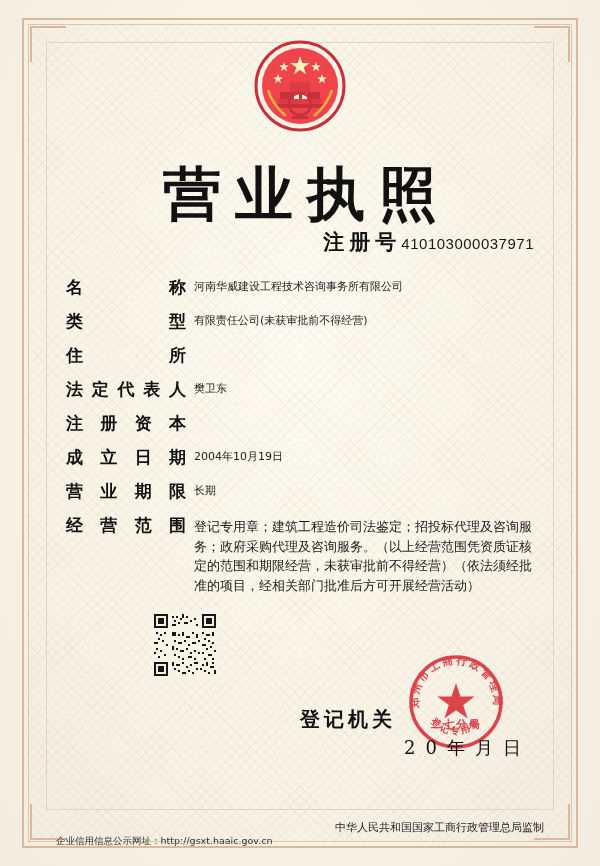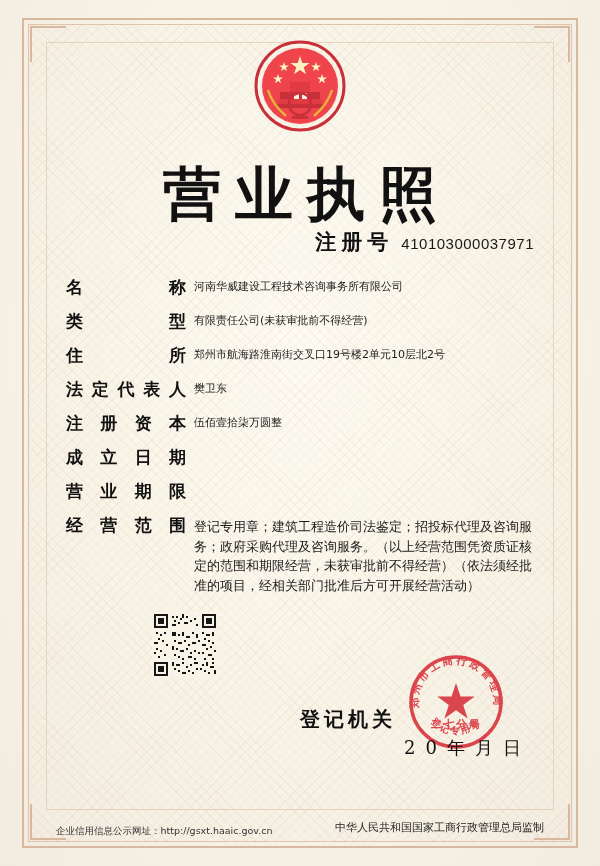--- a/index.html
+++ b/index.html
@@ -86,21 +86,20 @@
     text-indent: 14px;
   }
 
   
   .regno-row {
     position: absolute;
     top: 228px;
     right: 66px;
     display: flex;
     align-items: baseline;
-    gap: 8px;
   }
   .regno-label {
     font-family: "DejaVu Serif", "Liberation Serif", serif;
     font-size: 21px;
     font-weight: bold;
     letter-spacing: 5px;
     color: #111;
   }
   .regno-value {
     font-family: "Liberation Sans", sans-serif;
@@ -180,21 +179,21 @@
     font-family: "DejaVu Serif", "Liberation Serif", serif;
     font-size: 18px;
     color: #111;
     letter-spacing: 10px;
   }
 
   
   .footer-left {
     position: absolute;
     left: 56px;
-    bottom: 28px;
+    bottom: 18px;
     font-size: 9.5px;
     color: #333;
     font-family: "DejaVu Sans", "Liberation Sans", sans-serif;
   }
   .footer-right {
     position: absolute;
     right: 56px;
     bottom: 31px;
     font-size: 11px;
     color: #222;
@@ -272,60 +271,60 @@
         <span>型</span>
       </div>
       <div class="value">有限责任公司(未获审批前不得经营)</div>
     </div>
 
     <div class="row">
       <div class="label">
         <span>住</span>
         <span>所</span>
       </div>
-      <div class="value">郑州市航海路淮南街交叉口19号楼2单元10层北2号</div>
     </div>
 
     <div class="row">
       <div class="label">
         <span>法</span>
         <span>定</span>
         <span>代</span>
         <span>表</span>
         <span>人</span>
       </div>
       <div class="value">樊卫东</div>
     </div>
 
     <div class="row">
       <div class="label">
         <span>注</span>
         <span>册</span>
         <span>资</span>
         <span>本</span>
       </div>
-      <div class="value">伍佰壹拾柒万圆整</div>
     </div>
 
     <div class="row">
       <div class="label">
         <span>成</span>
         <span>立</span>
         <span>日</span>
         <span>期</span>
       </div>
+      <div class="value">2004年10月19日</div>
     </div>
 
     <div class="row">
       <div class="label">
         <span>营</span>
         <span>业</span>
         <span>期</span>
         <span>限</span>
       </div>
+      <div class="value">长期</div>
     </div>
 
     <div class="row scope">
       <div class="label">
         <span>经</span>
         <span>营</span>
         <span>范</span>
         <span>围</span>
       </div>
       <div class="value">登记专用章；建筑工程造价司法鉴定；招投标代理及咨询服务；政府采购代理及咨询服务。（以上经营范围凭资质证核定的范围和期限经营，未获审批前不得经营）（依法须经批准的项目，经相关部门批准后方可开展经营活动）</div>

